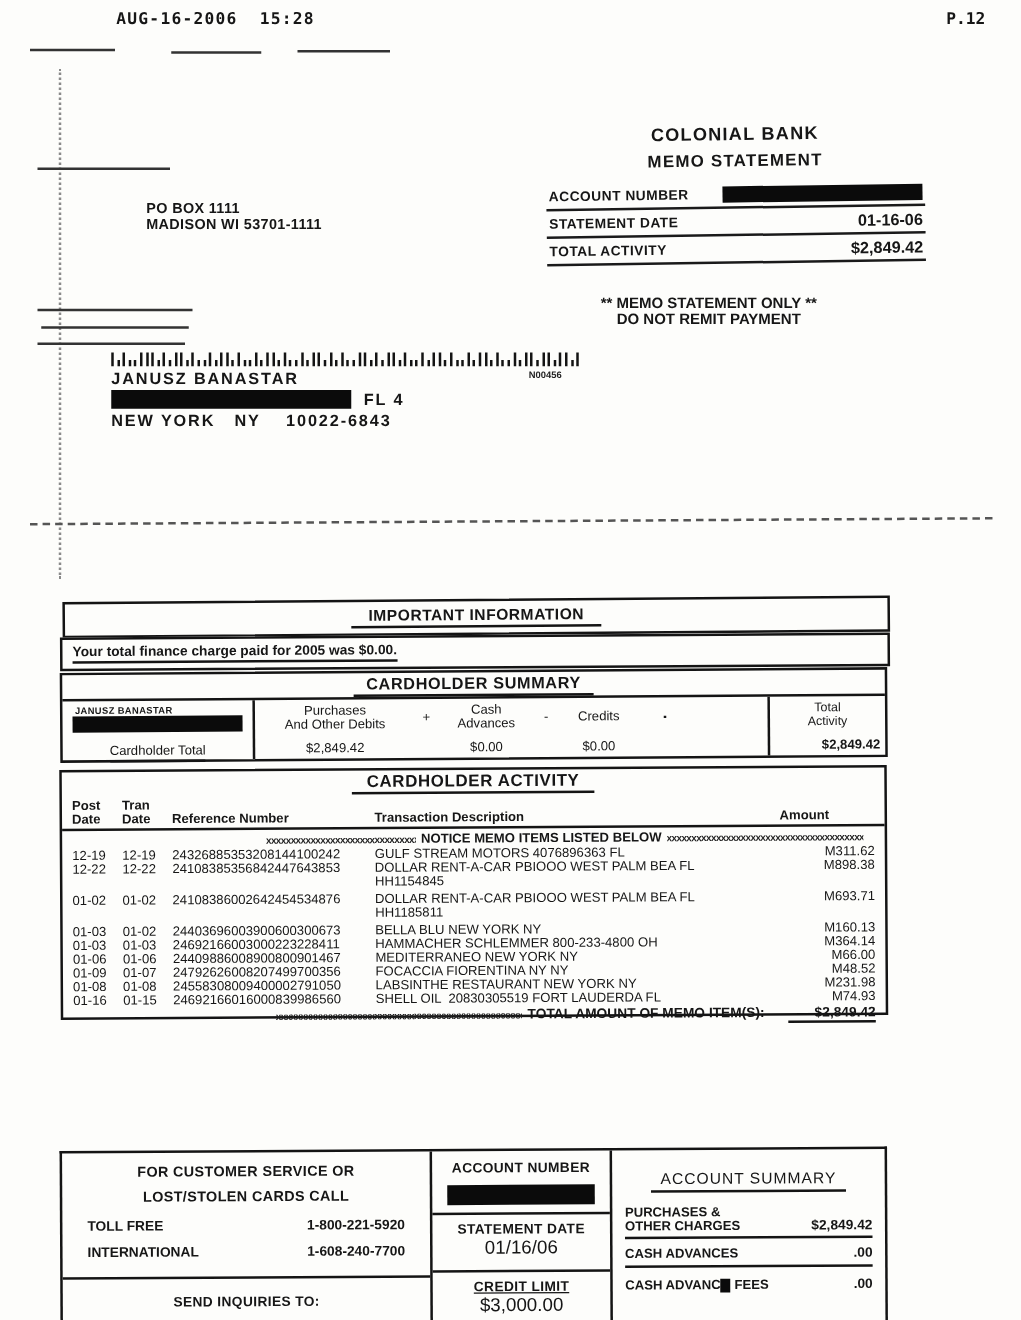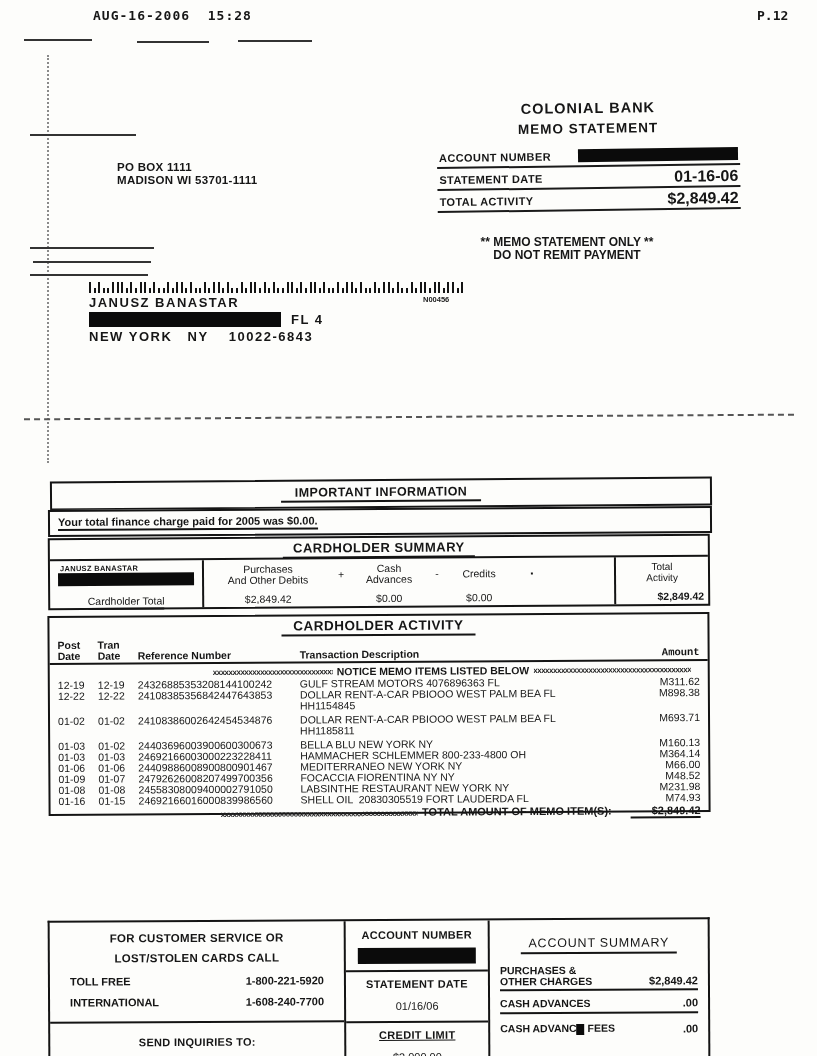--- a/index.html
+++ b/index.html
@@ -16,21 +16,21 @@
   .artifact{background:#333;height:2px;}
   
   .margin-line{left:47px;top:55px;height:408px;border-left:2px dotted #8a8a8a;width:0;}
   
   .bank{left:437px;top:100px;width:303px;transform:rotate(-0.8deg);}
   .bank-name{text-align:center;font-size:14.5px;font-weight:bold;letter-spacing:1px;}
   .bank-doc{text-align:center;font-size:13.5px;font-weight:bold;letter-spacing:1px;margin-top:5px;}
   .bank-rows{margin-top:9px;}
   .bank-row{display:flex;justify-content:space-between;align-items:center;border-bottom:2px solid #1a1a1a;padding:3px 2px 2px 2px;height:15px;}
   .bank-row .lbl{font-size:11px;font-weight:bold;letter-spacing:.4px;}
-  .bank-row .val{font-size:16px;font-weight:bold;}
+  .bank-row .val{font-size:13px;font-weight:bold;}
   .redact{background:#0b0b0b;display:inline-block;}
   
   .return-addr{left:117px;top:161px;font-size:11.5px;font-weight:bold;line-height:13px;letter-spacing:.3px;}
   
   .memo-note{left:452px;top:236px;width:230px;text-align:center;font-size:12px;font-weight:bold;line-height:13px;}
   
   .recipient{left:89px;top:281px;}
   .barcode{height:12px;margin-bottom:2px;display:flex;align-items:flex-end;}
   .bc-bar{display:inline-block;width:2px;margin-right:2.6px;background:#141414;}
   .bc-tall{height:11px;}.bc-short{height:5px;}
@@ -62,21 +62,21 @@
   .sum-vals{display:grid;grid-template-columns:128px 18px 78px 18px 66px 40px;position:absolute;bottom:2px;left:0;right:0;}
   .sum-vals .c{text-align:center;}
   .sum-right{width:92px;position:relative;text-align:center;font-size:10px;line-height:11px;padding-top:4px;}
   .sum-right .tot-val{position:absolute;bottom:2px;right:4px;font-size:10.5px;font-weight:bold;}
   .sq{font-size:8px;}
   
   .act-box{left:48px;top:614px;width:658px;height:196px;transform:rotate(-0.35deg);}
   .act-title{height:20px;text-align:center;}
   .act-title span{font-size:13.5px;font-weight:bold;letter-spacing:.5px;border-bottom:2px solid #141414;padding:1px 12px 1px 12px;display:inline-block;}
   .act-head{display:grid;grid-template-columns:40px 40px 162px 1fr 76px;padding:2px 8px 1px 8px;font-size:10.5px;font-weight:bold;border-bottom:2px solid #141414;line-height:11px;}
-  .act-head .amt{text-align:right;font-family:Liberation Mono, monospace;}
+  .act-head .amt{}
   .notice-line{padding:2px 8px 0 8px;display:flex;align-items:center;}
   .xrun{font-size:8px;letter-spacing:-0.5px;color:#222;font-weight:bold;overflow:hidden;white-space:nowrap;}
   .notice-text{font-size:10.5px;font-weight:bold;margin:0 4px;white-space:nowrap;}
   .act-rows{padding:1px 8px 0 8px;font-size:10.5px;line-height:11px;}
   .act-row{display:grid;grid-template-columns:40px 40px 162px 1fr 76px;}
   .act-row:nth-child(3),.act-row:nth-child(4){margin-top:3px;}
   .act-row .amt{text-align:right;}
   .act-desc{white-space:pre;}
   .act-total{display:flex;align-items:baseline;padding:1px 8px 0 170px;}
   .act-total .lbl{font-size:11px;font-weight:bold;margin-left:4px;white-space:nowrap;}
@@ -85,21 +85,21 @@
   .bot-box{left:48px;top:919px;width:658px;height:140px;transform:rotate(-0.3deg);border-bottom:none;display:flex;}
   .bot-left{width:294px;border-right:2px solid #141414;}
   .bl-line{text-align:center;font-size:11.5px;font-weight:bold;margin-top:10px;letter-spacing:.3px;}
   .bl-row{display:flex;justify-content:space-between;margin:11px 20px 0 20px;font-size:11px;font-weight:600;}
   .bl-div{border-top:2px solid #141414;margin-top:13px;}
   .bl-inq{text-align:center;font-size:11px;font-weight:bold;margin-top:13px;letter-spacing:.3px;}
   .bot-mid{width:142px;border-right:2px solid #141414;text-align:center;}
   .bm-lbl{font-size:11px;font-weight:bold;margin-top:8px;letter-spacing:.3px;}
   .bot-mid .redact{width:118px;height:16px;margin:7px auto 6px auto;display:block;}
   .bm-div{border-top:2px solid #141414;}
-  .bm-val{font-size:11px;margin-top:10px;}
+  .bm-val{font-size:15px;}
   .bot-right{flex:1;padding:0 10px;}
   .br-title{text-align:center;margin-top:16px;font-size:12.5px;letter-spacing:.8px;}
   .br-title span{border-bottom:2px solid #141414;padding:0 8px 2px 8px;}
   .br-row{display:flex;justify-content:space-between;align-items:flex-end;border-bottom:2px solid #141414;font-size:10.5px;font-weight:bold;line-height:11px;padding-bottom:2px;}
   .br-row .v{font-size:11px;}
   .br-r1{margin-top:15px;}
   .br-r2{margin-top:7px;padding-bottom:3px;}
   .br-r3{margin-top:9px;border-bottom:none;}
   .mini-redact{width:8px;height:11px;background:#0b0b0b;display:inline-block;vertical-align:middle;}
 </style>

